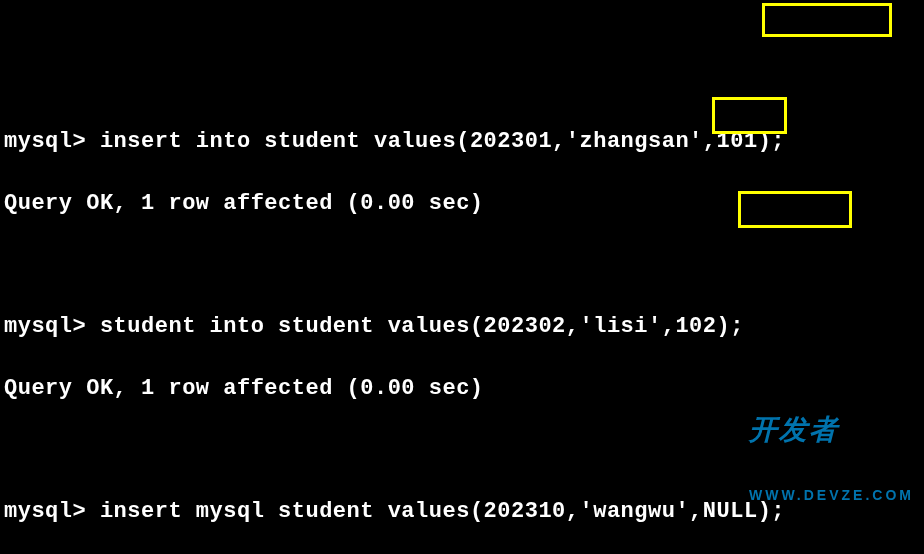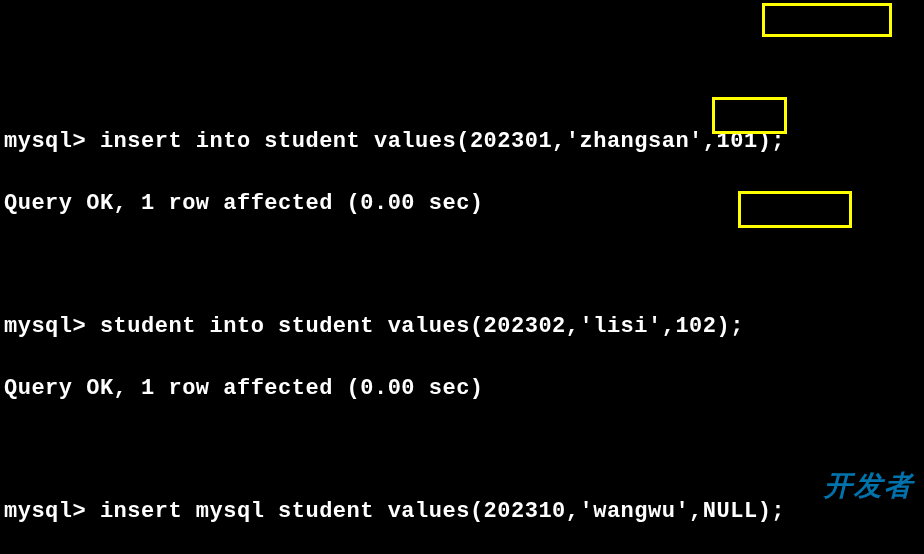--- a/index.html
+++ b/index.html
@@ -1,19 +1,18 @@
 <!DOCTYPE html>
 <html><head>
   <meta charset="utf-8">
   <style>
     * {
       margin: 0;
       padding: 0;
       box-sizing: border-box;
-      font-family: Liberation Mono, monospace;
     }
     body {
       background: #000;
       color: #fff;
       font-family: 'Courier New', Consolas, monospace;
       font-size: 22px;
       font-weight: bold;
       line-height: 1.4;
       padding: 4px;
       width: 924px;
@@ -96,16 +95,17 @@
 
 
 
 
 <div class="highlight-box box1"></div>
 <div class="highlight-box box2"></div>
 <div class="highlight-box box3"></div>
 
 <div class="watermark">
   <div class="wm-top">开发者</div>
+  <div class="wm-bottom">WWW.DEVZE.COM</div>
 </div>
 
 
 
 
 </body></html>

